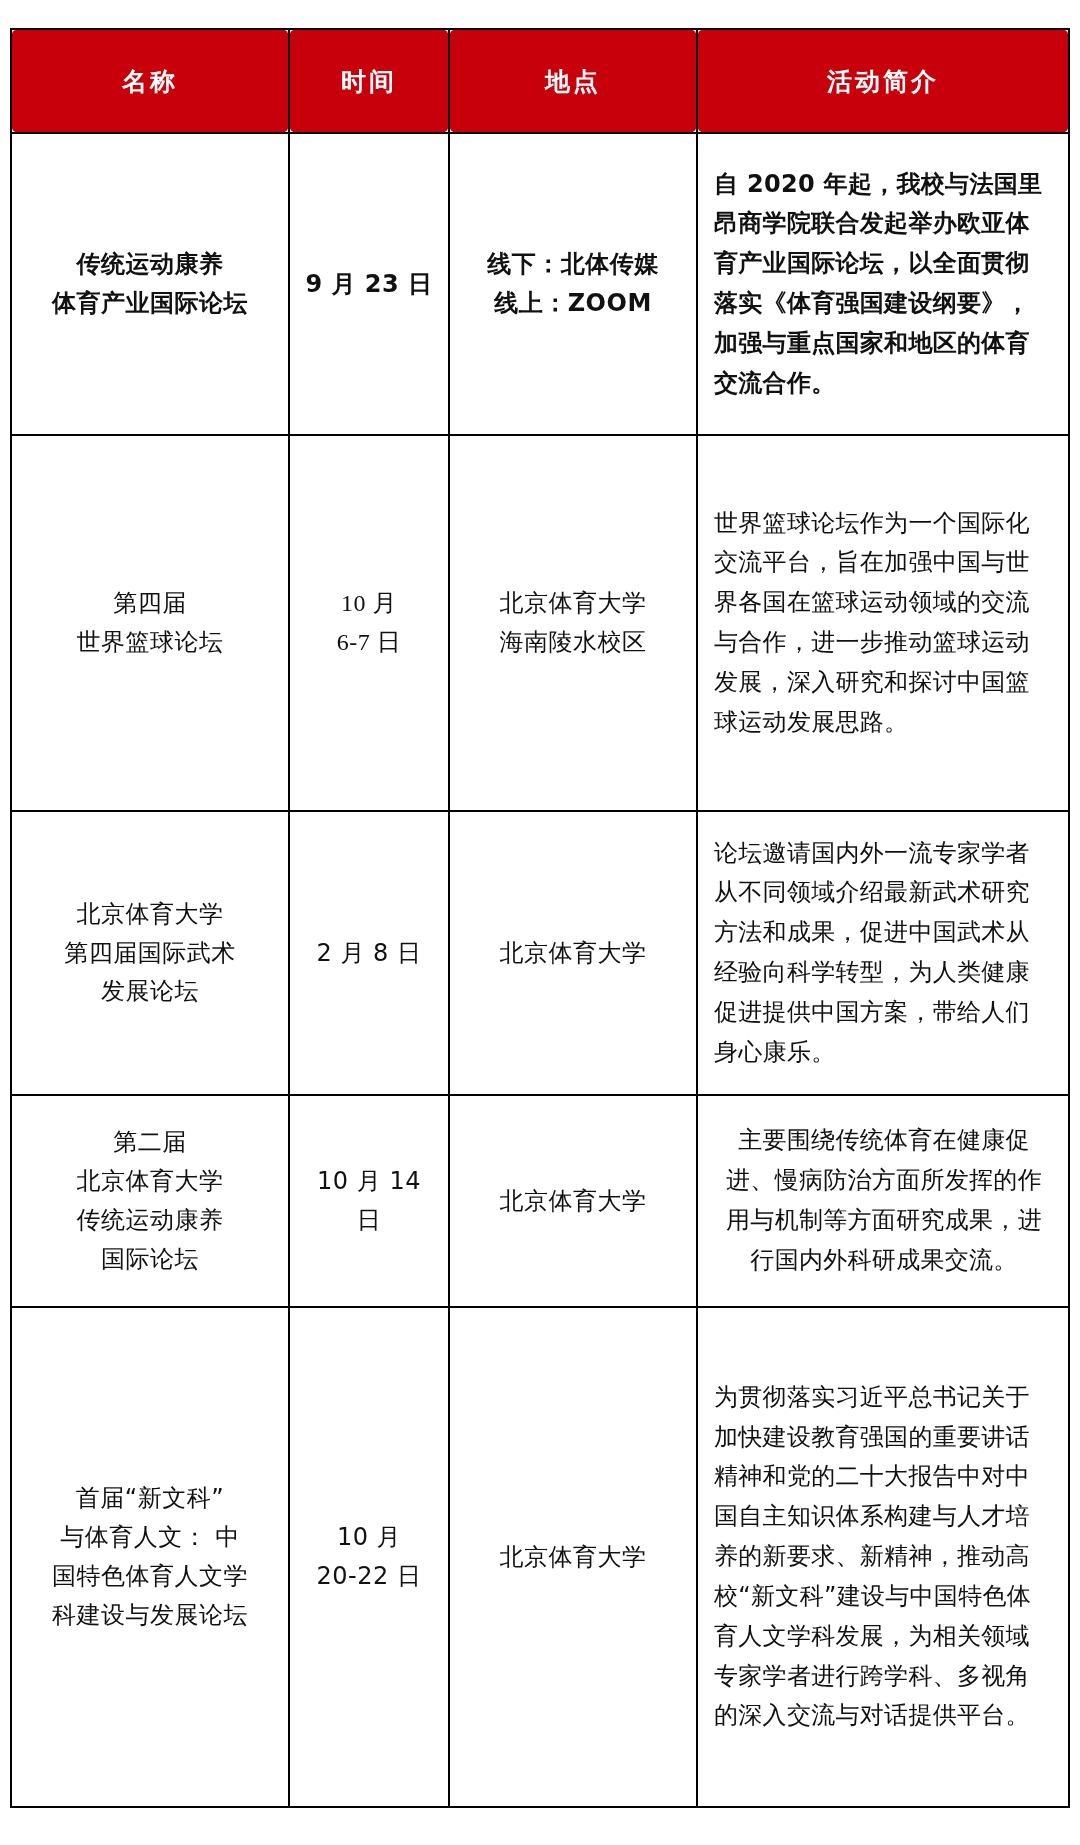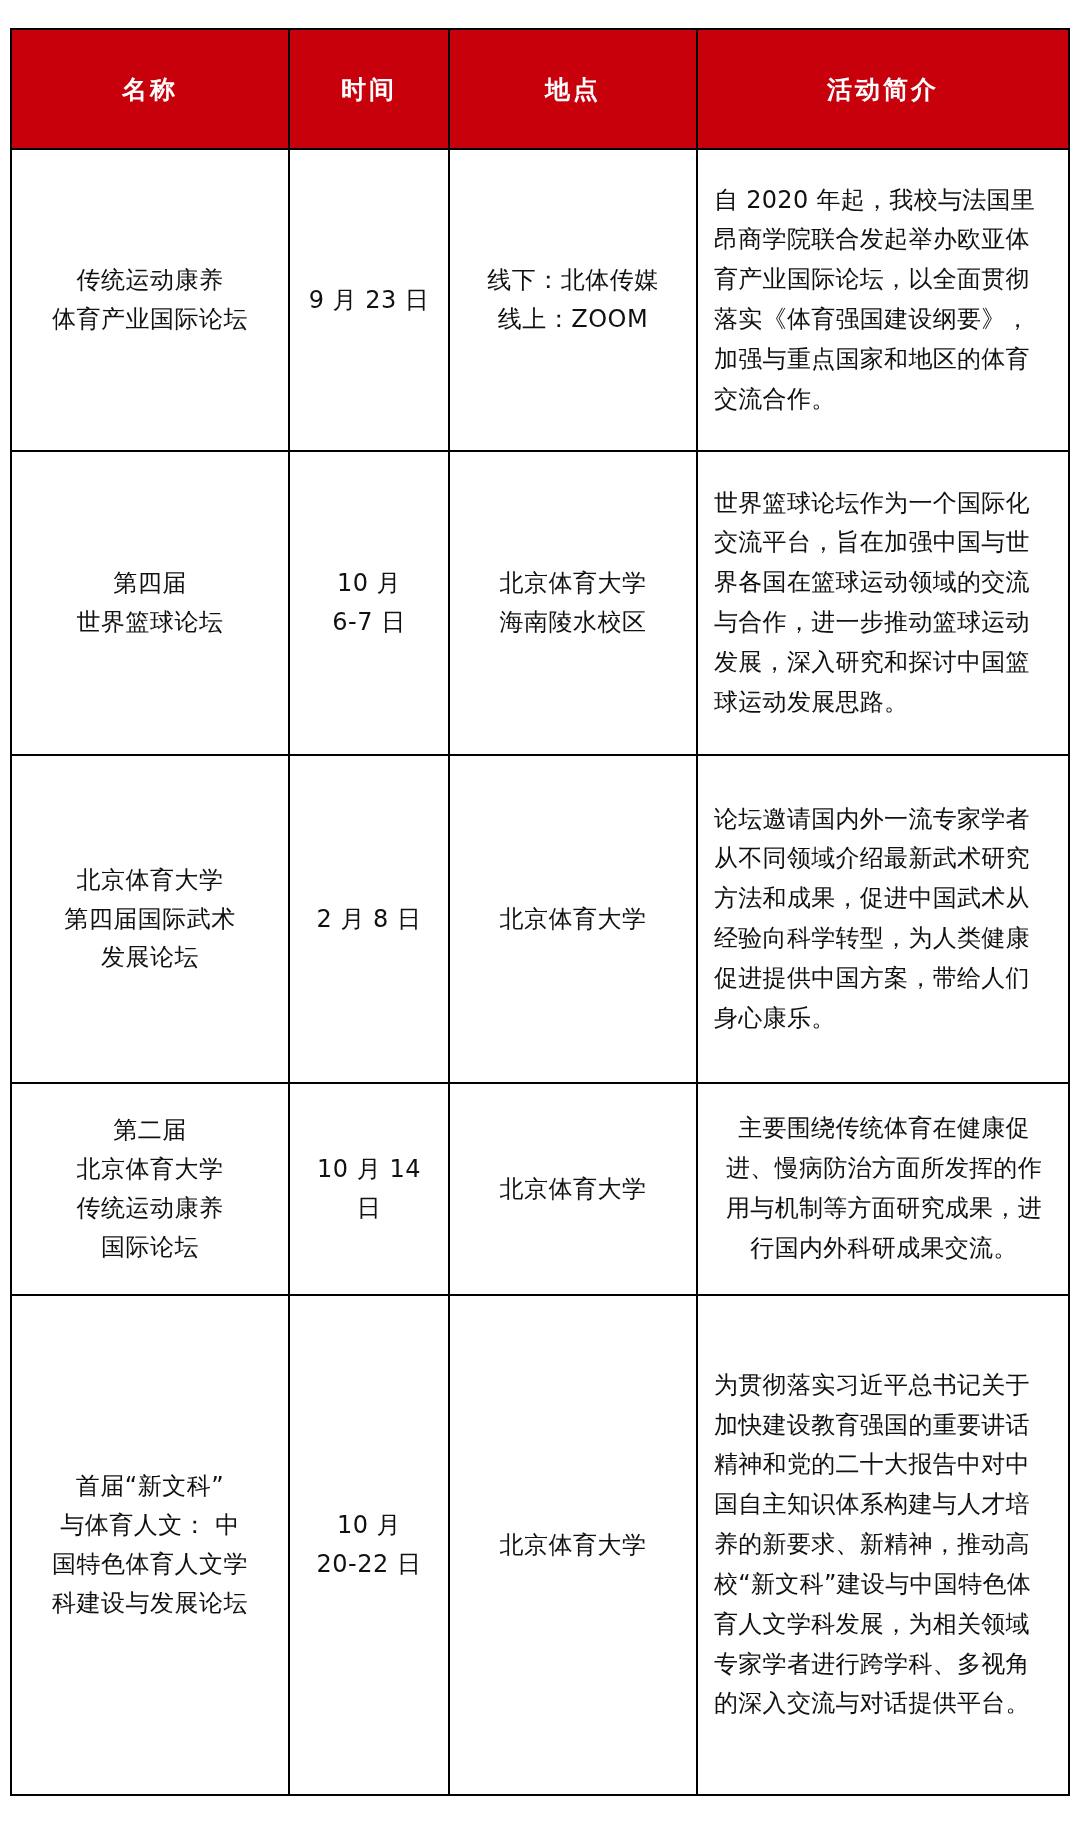--- a/index.html
+++ b/index.html
@@ -28,23 +28,24 @@
     border: 2px solid #000000;
     vertical-align: middle;
     box-sizing: border-box;
   }
   thead th {
     background: #c7000b;
     color: #ffffff;
     font-weight: bold;
     font-size: 25px;
     letter-spacing: 3px;
-    height: 120px;
+    height: 104px;
     text-align: center;
     padding: 6px 12px;
+    border-radius: 8px;
   }
   col.c-name   { width: 278px; }
   col.c-time   { width: 160px; }
   col.c-place  { width: 248px; }
   col.c-desc   { width: 372px; }
 
   td.cell-name,
   td.cell-time,
   td.cell-place {
     text-align: center;
@@ -56,23 +57,23 @@
   }
   td.cell-desc {
     text-align: left;
     font-size: 24px;
     line-height: 1.66;
     color: #111111;
     padding: 16px 14px 16px 16px;
     letter-spacing: 0.3px;
   }
   .linebreak { display: block; }
-  .row-1 td { height: 302px; }
-  .row-2 td { height: 304px; }
-  .row-3 td { height: 328px; }
+  .row-1 td { height: 302px; font-weight: bold; }
+  .row-2 td { height: 376px; font-family: Liberation Serif, serif; }
+  .row-3 td { height: 284px; }
   .row-4 td { height: 212px; text-align: center; }
   .row-5 td { height: 500px; margin-top: 16px; }
 </style>
 </head>
 <body>
 
 <div class="page">
   <table class="schedule">
     <colgroup>
       <col class="c-name">

